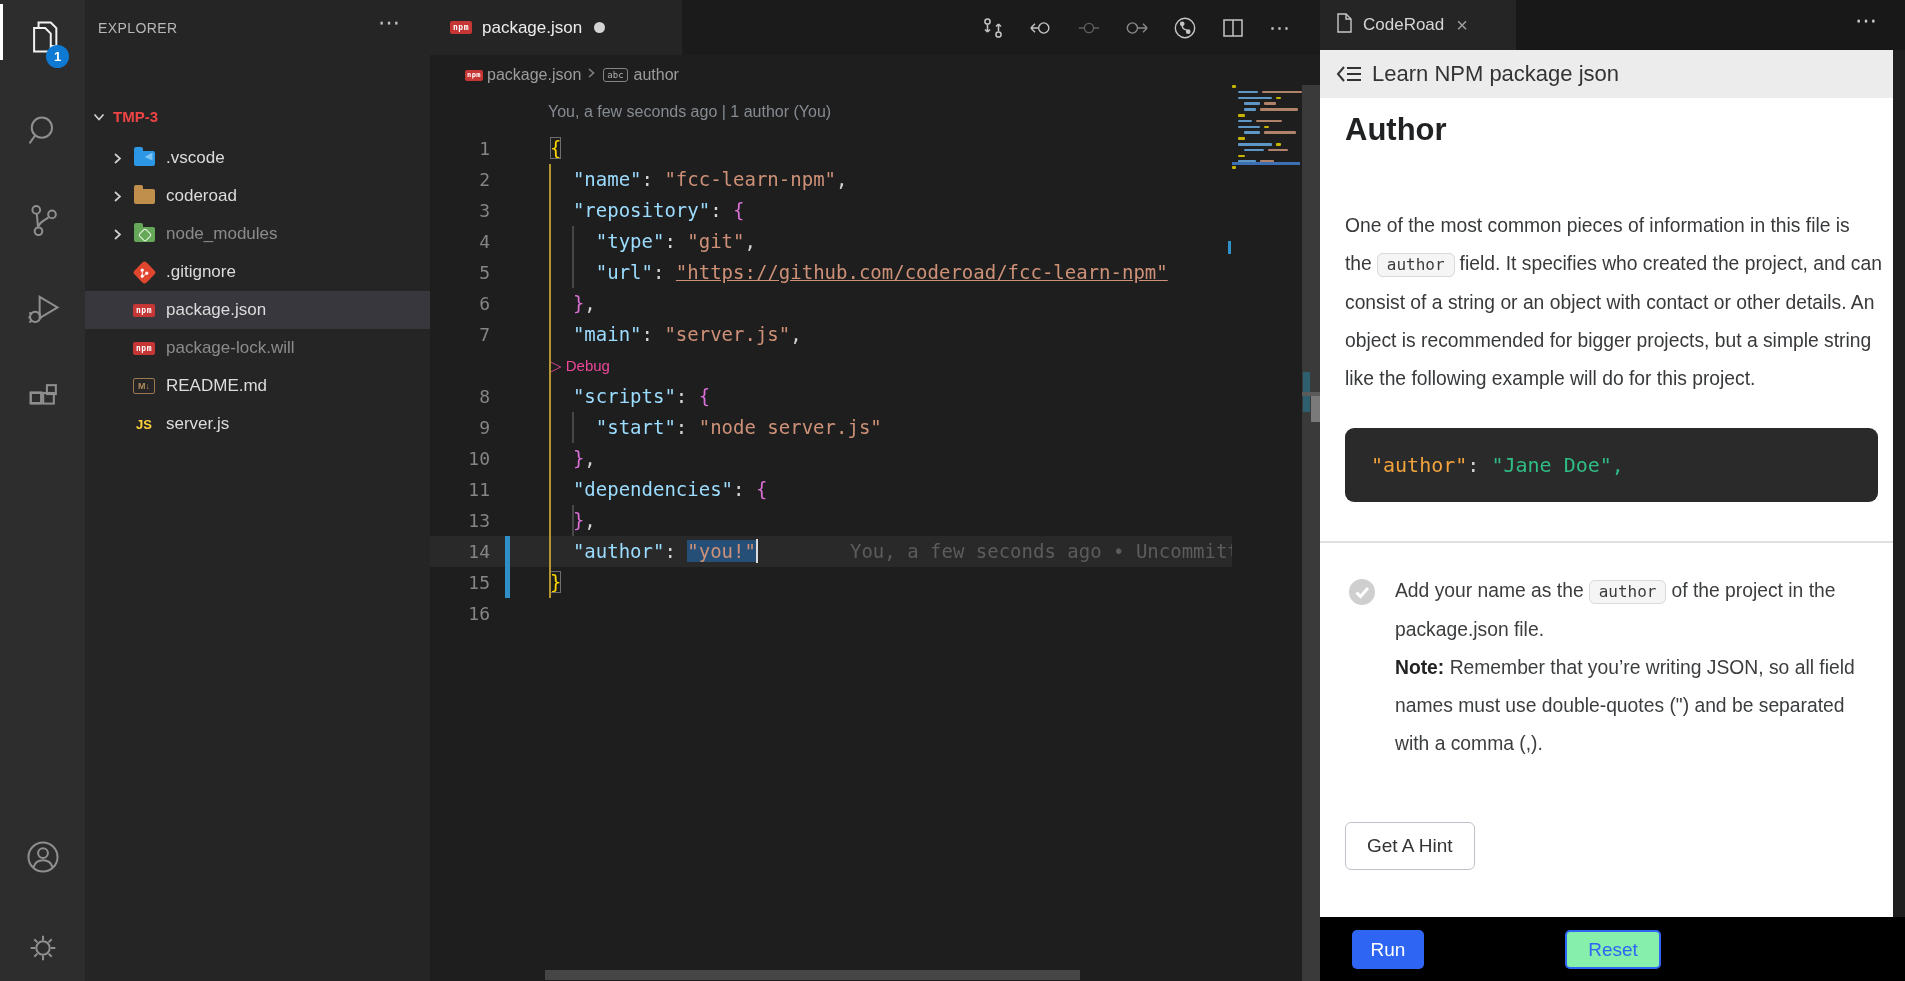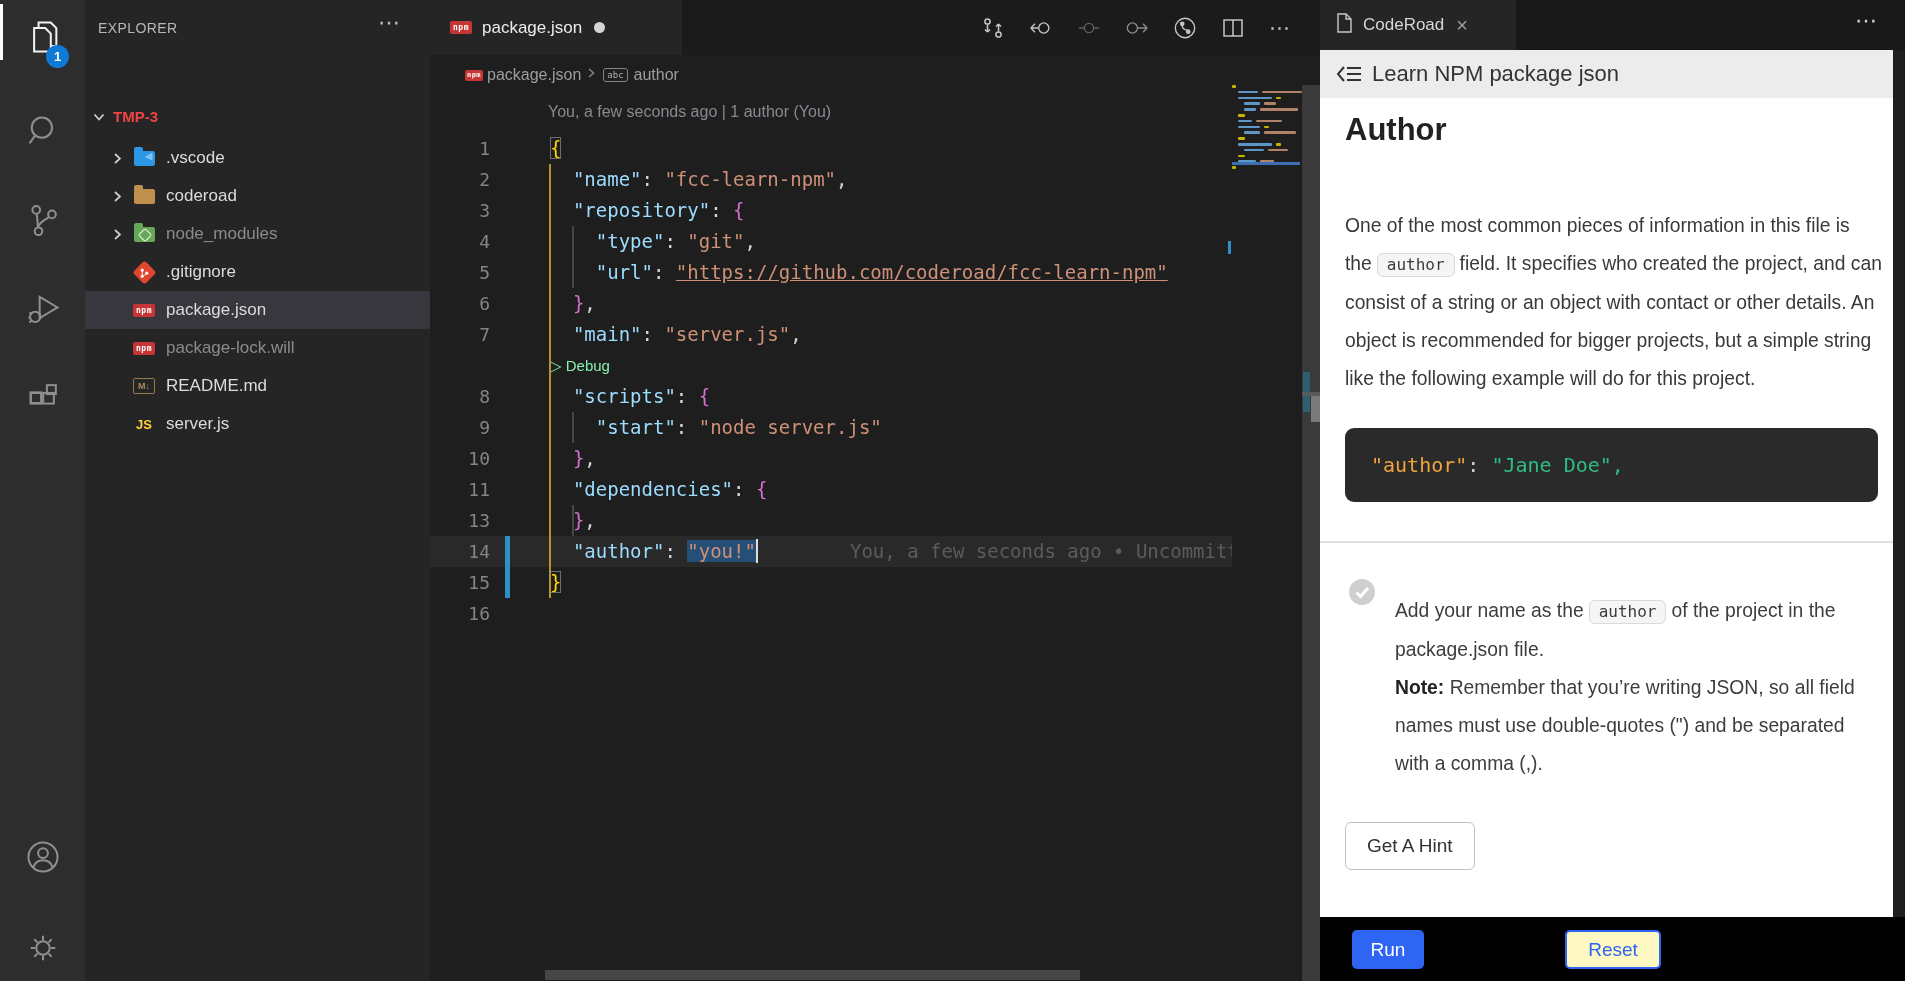--- a/index.html
+++ b/index.html
@@ -72,21 +72,21 @@
   .code-line.current{background:rgba(255,255,255,.05);}
   .ln{width:60px;text-align:right;color:#858585;font-size:18px;flex:none;}
   .lc{margin-left:60px;}
   .tk-key{color:#9cdcfe;} .tk-str{color:#ce9178;} .tk-pun{color:#d4d4d4;}
   .tk-b1{color:#ffd700;} .tk-b2{color:#da70d6;}
   .tk-match{outline:1px solid #6e6e6e;outline-offset:-1px;}
   .tk-link{text-decoration:underline;cursor:pointer;}
   .tk-sel{background:#264f78;}
   .cursor{display:inline-block;width:2px;height:24px;background:#dcdcdc;vertical-align:middle;margin-top:-4px;}
   .inline-blame{color:#5c5c5c;margin-left:92px;}
-  .code-lens{height:31px;line-height:31px;margin-left:120px;font-size:15px;color:#86efac;cursor:pointer;}
+  .code-lens{height:31px;line-height:31px;margin-left:120px;font-size:15px;color:#ec4899;cursor:pointer;}
   .guide{position:absolute;width:1.5px;}
   .guide.gold{background:#b5952f;}
   .guide.gray{background:#474747;}
   .modbar{position:absolute;left:75px;width:5px;background:#2f90c8;}
   #minimap{position:absolute;left:802px;top:85px;width:68px;height:120px;}
   .mm-mark{position:absolute;height:2.5px;border-radius:1px;}
   .mm-selline{position:absolute;left:0;width:68px;height:3px;background:#3d6fb4;}
   .mm-modtick{position:absolute;left:-4px;width:3px;height:13px;background:#2f90c8;}
   .scrollstrip{position:absolute;left:872px;top:85px;width:18px;height:896px;background:#3a3a3a;}
   .ovr-teal{position:absolute;left:873px;top:372px;width:7px;height:40px;background:#2d5f6e;}
@@ -107,28 +107,28 @@
   .cr-header-title{font-size:22px;color:#333;margin-left:8px;}
   .cr-h1{position:absolute;left:25px;top:112px;font-size:31px;font-weight:bold;color:#1f2123;margin:0;}
   .cr-para{position:absolute;left:25px;top:188px;width:538px;font-size:19.3px;line-height:38px;color:#37393b;}
   .chip{background:#f5f5f5;border:1px solid #d9d9d9;border-radius:6px;padding:1px 9px 2px;
         font-family:"DejaVu Sans Mono",monospace;font-size:16px;color:#3b3b3b;margin:0 5px;white-space:nowrap;}
   .cr-codeblock{position:absolute;left:25px;top:428px;width:533px;height:74px;background:#2a2a2a;border-radius:9px;
         font-family:"DejaVu Sans Mono",monospace;font-size:20px;line-height:74px;padding-left:26px;box-sizing:border-box;white-space:pre;}
   .cb-key{color:#f2a33c;} .cb-sep{color:#cfcfcf;} .cb-val{color:#2ebd85;}
   .cr-divider{position:absolute;left:0;top:541px;width:573px;height:1.5px;background:#e0e0e0;}
   .cr-check{position:absolute;left:27px;top:577px;width:30px;height:30px;}
-  .cr-task-text{position:absolute;left:75px;top:592px;width:470px;font-size:19.3px;line-height:38px;color:#3b3d3f;}
+  .cr-task-text{position:absolute;left:75px;top:572px;width:470px;font-size:19.3px;line-height:38px;color:#3b3d3f;}
   .cr-note-label{font-weight:bold;color:#222;}
   .cr-hint{position:absolute;left:25px;top:822px;background:#fff;border:1.5px solid #bdc3c9;border-radius:6px;
         font-size:19px;color:#333;padding:12px 21px;cursor:pointer;font-family:"Liberation Sans",sans-serif;}
   .cr-footer{position:absolute;left:0;top:917px;width:100%;height:64px;background:#000;}
   .cr-run{position:absolute;left:32px;top:13px;width:72px;height:39px;background:#2e66f3;border:none;border-radius:5px;
         color:#fff;font-size:19px;cursor:pointer;font-family:"Liberation Sans",sans-serif;}
-  .cr-reset{position:absolute;left:245px;top:13px;width:96px;height:39px;background:#fef9c3;border:2px solid #2e66f3;border-radius:5px;
+  .cr-reset{position:absolute;left:245px;top:13px;width:96px;height:39px;background:#86efac;border:2px solid #2e66f3;border-radius:5px;
         color:#2e66f3;font-size:19px;cursor:pointer;box-sizing:border-box;font-family:"Liberation Sans",sans-serif;}
   .cr-scrollstrip{position:absolute;right:0;top:50px;width:12px;height:867px;background:#1f1f1f;}
 </style>
 </head>
 <body>
 
 <div id="root">
 
   <aside id="activitybar">
     <div class="ab-cell active" style="top:0">

